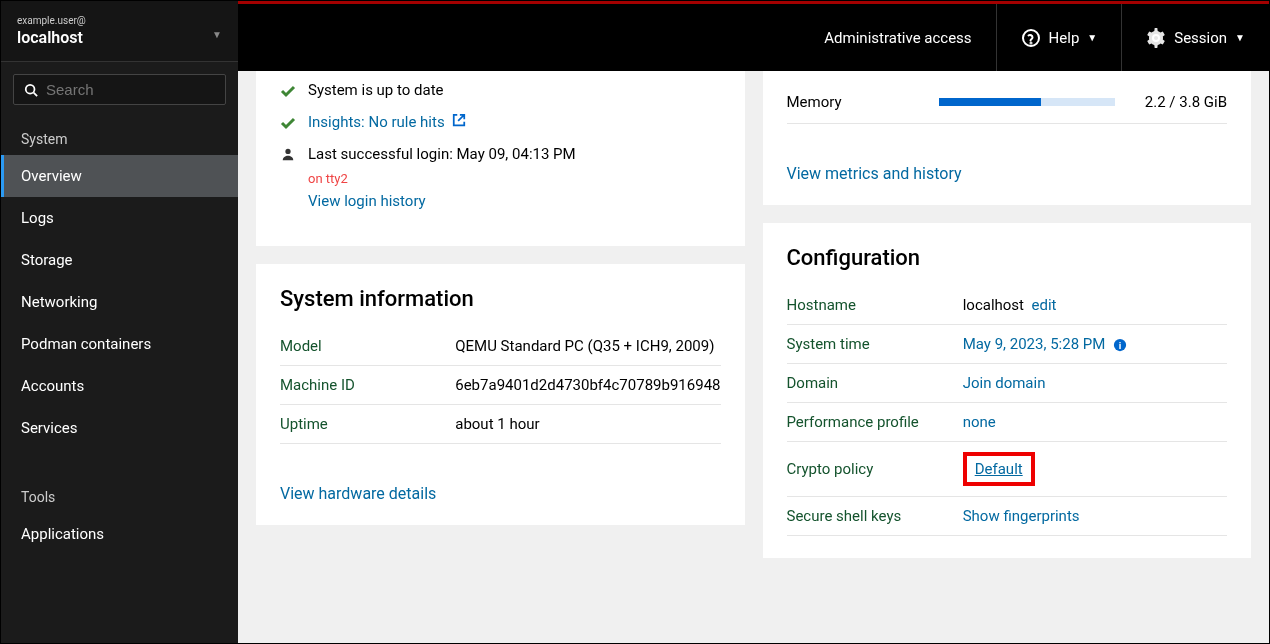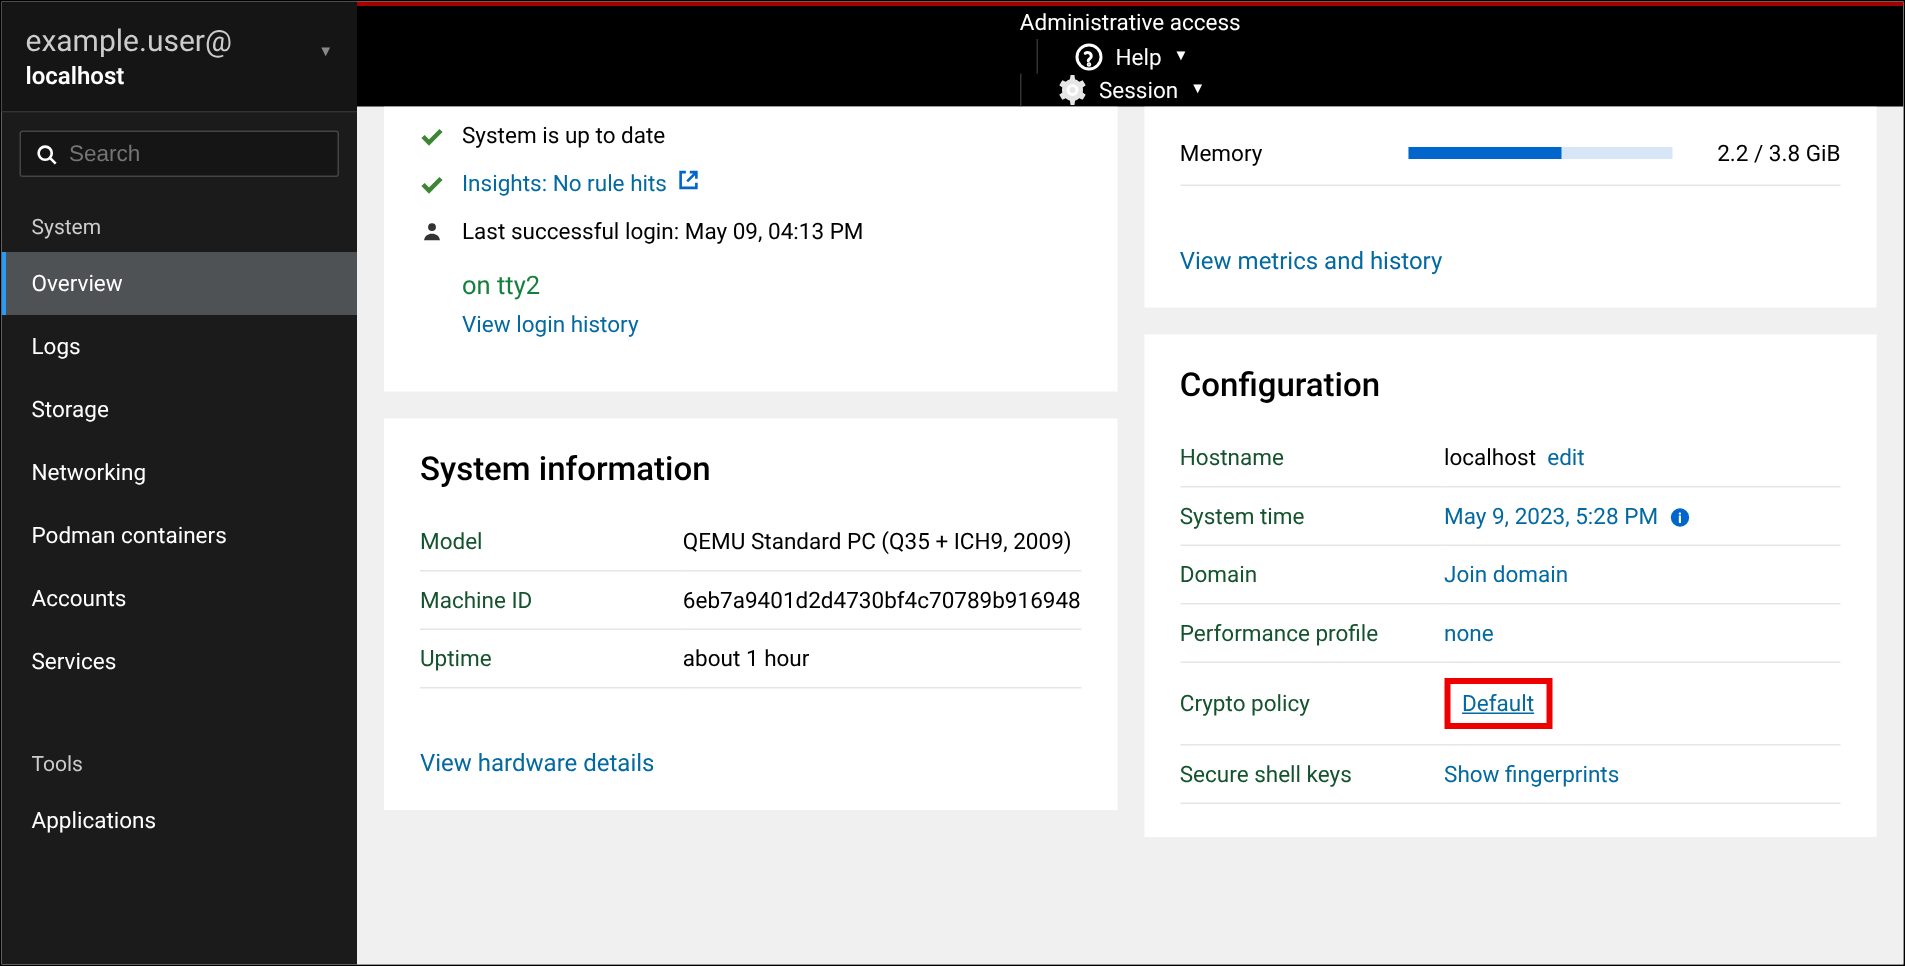--- a/index.html
+++ b/index.html
@@ -1,41 +1,41 @@
 <!DOCTYPE html>
 <html><head>
 <meta charset="utf-8">
 <style>
 * { box-sizing: border-box; margin: 0; padding: 0; }
 body { font-family: -apple-system, BlinkMacSystemFont, "Segoe UI", Roboto, sans-serif; background: #f0f0f0; width: 1270px; height: 644px; overflow: hidden; border: 1px solid #000; }
 .app { display: flex; height: 100%; }
 .sidebar { width: 237px; background: #1b1b1b; color: #fff; display: flex; flex-direction: column; }
 .user-box { padding: 14px 16px; background: #151515; position: relative; border-bottom: 1px solid #333; }
-.user-box .u1 { font-size: 20px; color: #ccc; }
+.user-box .u1 { font-size: 10px; color: #ccc; }
 .user-box .u2 { font-size: 16px; font-weight: 600; color: #fff; margin-top: 2px; }
 .user-box .caret { position: absolute; right: 16px; top: 28px; font-size: 10px; color: #888; }
 .search-wrap { padding: 12px; }
 .search-box { display: flex; align-items: center; background: #151515; border: 1px solid #444; padding: 6px 10px; border-radius: 2px; }
 .search-box input { background: transparent; border: none; color: #eab308; font-size: 15px; margin-left: 8px; width: 100%; outline: none; }
 .nav-section { padding: 6px 0; }
 .nav-head { padding: 8px 20px; font-size: 14px; color: #ccc; }
 .nav-item { display: block; padding: 12px 20px; font-size: 15px; color: #fff; cursor: pointer; }
 .nav-item.active { background: #4f5255; border-left: 3px solid #2b9af3; padding-left: 17px; }
 .main { flex: 1; display: flex; flex-direction: column; background: #f0f0f0; }
-.topbar { height: 70px; background: #000; border-top: 3px solid #a30000; display: flex; justify-content: flex-end; align-items: center; color: #fff; flex-direction: column; }
+.topbar { height: 70px; background: #000; border-top: 3px solid #a30000; display: flex; justify-content: flex-end; align-items: center; color: #fff; }
 .tb-item { padding: 0 24px; height: 100%; display: flex; align-items: center; gap: 8px; font-size: 15px; border-left: 1px solid #333; cursor: pointer; }
 .tb-item.first { border-left: none; }
 .content { flex: 1; overflow-y: auto; padding: 0 18px 18px 18px; display: flex; gap: 18px; }
 .col { flex: 1; display: flex; flex-direction: column; gap: 18px; }
 .card { background: #fff; padding: 22px 24px; }
 .card h2 { font-size: 22px; font-weight: 500; margin-bottom: 16px; }
 .health-row { display: flex; align-items: flex-start; gap: 12px; margin-bottom: 14px; font-size: 15px; }
 .health-row .icon { width: 16px; display: inline-flex; justify-content: center; margin-top: 2px; }
 .link { color: #0369a1; cursor: pointer; }
-.subtext { color: #15803d; font-size: 17px; margin-top: 18px; }
+.subtext { color: #ef4444; font-size: 13px; margin-top: 8px; }
 .info-table { width: 100%; border-collapse: collapse; }
 .info-table td { padding: 10px 0; border-bottom: 1px solid #e5e5e5; font-size: 15px; vertical-align: middle; }
 .info-table td:first-child { color: #14532d; width: 40%; }
 .usage-row { display: flex; align-items: center; gap: 12px; padding: 12px 0; border-bottom: 1px solid #e5e5e5; font-size: 15px; }
 .usage-row .lbl { width: 140px; }
 .usage-row .bar { flex: 1; height: 8px; background: #d6e6f7; position: relative; }
 .usage-row .bar .fill { position: absolute; left: 0; top: 0; height: 100%; background: #0066cc; }
 .usage-row .val { width: 100px; text-align: right; }
 .highlight-box { border: 4px solid #e00; padding: 4px 8px; display: inline-block; }
 svg { display: block; }

